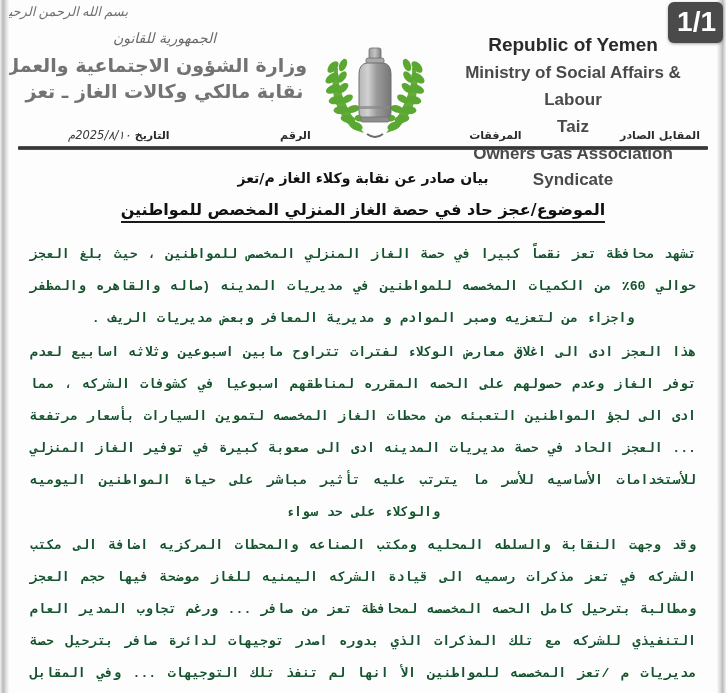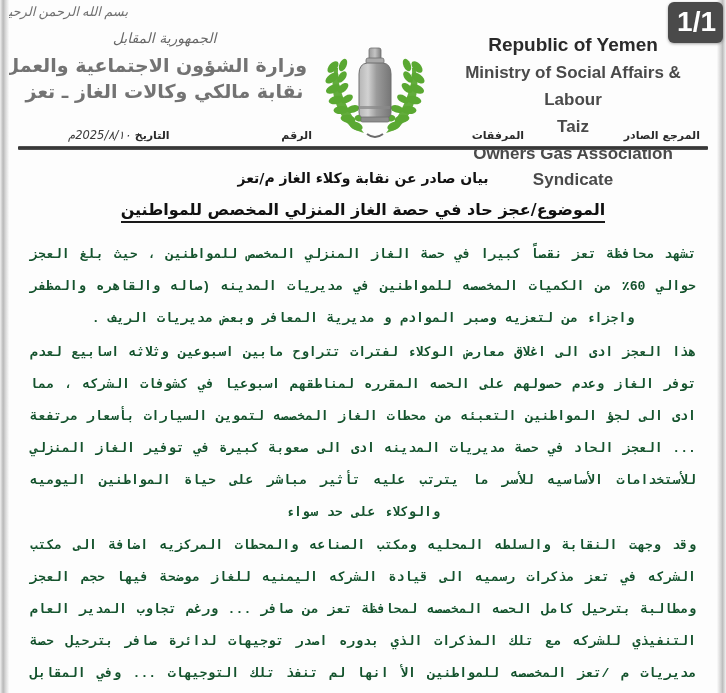--- a/index.html
+++ b/index.html
@@ -235,21 +235,21 @@
 
   <div id="page-badge">1/1</div>
 
   <div id="letterhead">
 
     <div class="basmala">بسم الله الرحمن الرحيم</div>
 
     <div id="lh-columns">
 
       <div class="org-ar">
-        <div class="country">الجمهورية المقابل</div>
+        <div class="country">الجمهورية للقانون</div>
         <div class="ministry">وزارة الشؤون الاجتماعية والعمل</div>
         <div class="syndicate">نقابة مالكي وكالات الغاز ـ تعز</div>
       </div>
 
       <div class="emblem">
         <svg viewBox="0 0 120 112" width="120" height="112" aria-hidden="true">
 
           <g fill="#5aa832">
             <path d="M20 34 C14 52 19 76 35 92 C40 96 45 98 49 99 C45 94 40 88 36 80 C27 64 22 48 23 34 Z" opacity="0.95"></path>
             <g>
@@ -326,21 +326,21 @@
       </div>
       <div class="meta-cell number">
         <span>الرقم</span>
         <span class="meta-val"></span>
       </div>
       <div class="meta-cell attach">
         <span>المرفقات</span>
         <span class="meta-val"></span>
       </div>
       <div class="meta-cell reference">
-        <span>المرجع الصادر</span>
+        <span>المقابل الصادر</span>
         <span class="meta-val"></span>
       </div>
     </div>
 
     <div id="rule"></div>
   </div>
 
   <div id="content">
 
     <div class="doc-title">بيان صادر عن نقابة وكلاء الغاز م/تعز</div>

